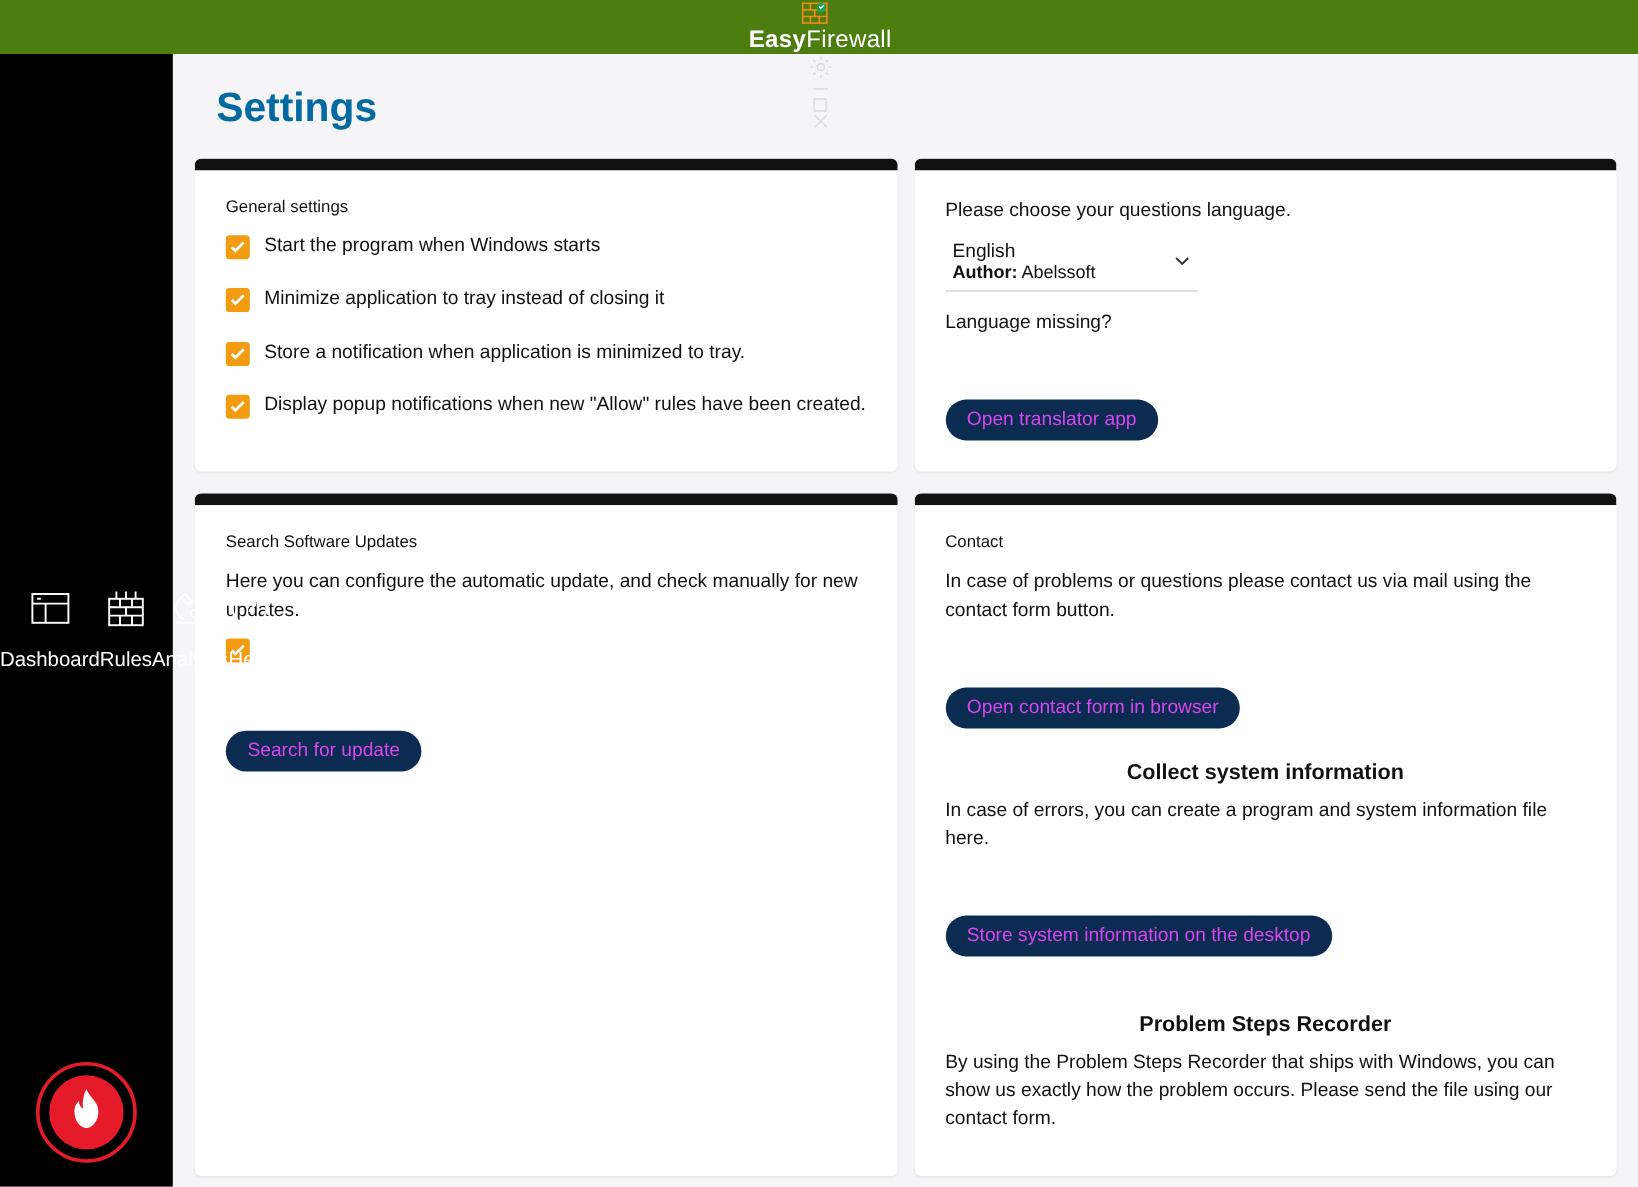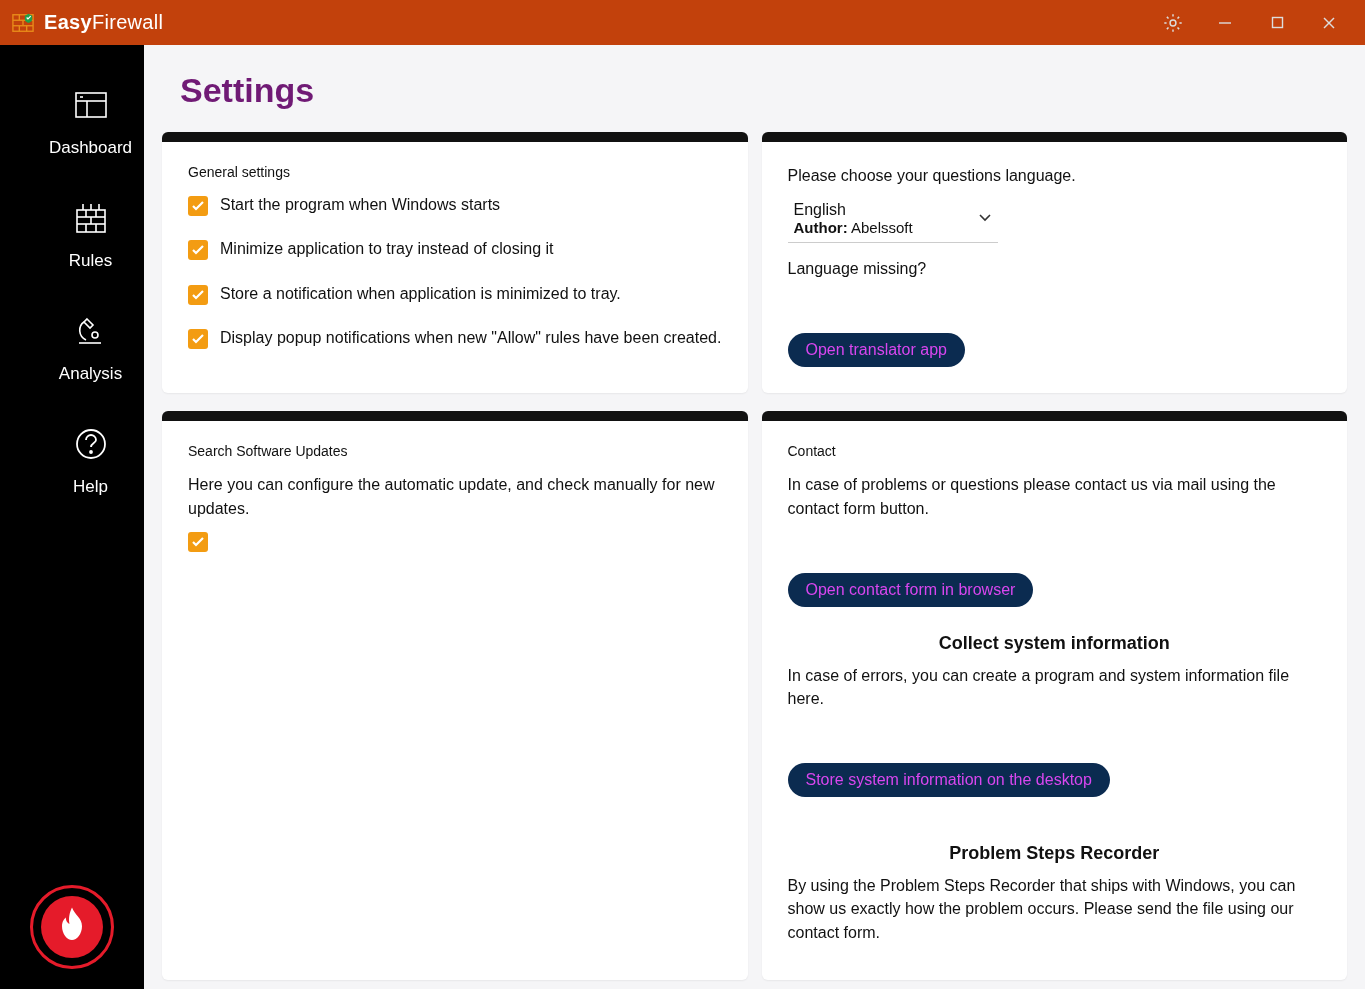--- a/index.html
+++ b/index.html
@@ -6,25 +6,26 @@
   body {
     font-family: "Segoe UI", Arial, sans-serif;
     background: #f5f5f7;
     width: 1365px;
     height: 989px;
     overflow: hidden;
     color: #111;
   }
   .titlebar {
     height: 45px;
-    background: #c2410c;
+    background: #4d7c0f;
     display: flex;
     align-items: center;
     padding: 0 10px 0 12px;
     color: #fff;
+    flex-direction: column;
   }
   .titlebar .app-icon {
     width: 22px; height: 22px;
     margin-right: 10px;
     flex-shrink:0;
   }
   .titlebar .app-title {
     font-size: 20px;
     font-weight: 400;
     letter-spacing: .3px;
@@ -35,25 +36,24 @@
     width: 52px; height: 45px;
     display:flex; align-items:center; justify-content:center;
     cursor: pointer;
   }
   .app-body { display:flex; height: calc(989px - 45px); }
   .sidebar {
     width: 144px;
     background: #000;
     color:#fff;
     display:flex;
-    flex-direction:column;
+    flex-direction:row;
     align-items:center;
     padding-top: 28px;
     position: relative;
-    padding-left: 37px;
   }
   .side-item {
     width: 100%;
     display:flex;
     flex-direction:column;
     align-items:center;
     gap: 10px;
     padding: 14px 0 28px 0;
     cursor:pointer;
     font-size: 17px;
@@ -79,21 +79,21 @@
   .main {
     flex:1;
     overflow-y:auto;
   }
   .page-header {
     padding: 26px 0 22px 36px;
   }
   .page-header h1 {
     font-size: 34px;
     font-weight: 700;
-    color:#701a75;
+    color:#0369a1;
   }
   .content {
     padding: 0 18px 30px 18px;
     display:grid;
     grid-template-columns: 1fr 1fr;
     gap: 18px 14px;
   }
   .card {
     background:#fff;
     border-radius: 6px;
@@ -343,20 +343,21 @@
       <div class="card">
         <h2>Search Software Updates</h2>
         <p>Here you can configure the automatic update, and check manually for new updates.</p>
         <div class="check-row" style="margin-bottom:14px;">
           <span class="chk">
             <svg viewBox="0 0 14 14">
                 <path d="M2 7 l3 3 l7 -7" fill="none" stroke="#fff" stroke-width="2.2"></path>
               </svg>
           </span>
         </div>
+        <button class="btn">Search for update</button>
       </div>
 
       <div class="card">
         <h2>Contact</h2>
         <p>In case of problems or questions please contact us via mail using the contact form button.</p>
         <button class="btn">Open contact form in browser</button>
 
         <h3>Collect system information</h3>
         <p>In case of errors, you can create a program and system information file here.</p>
         <button class="btn">Store system information on the desktop</button>

